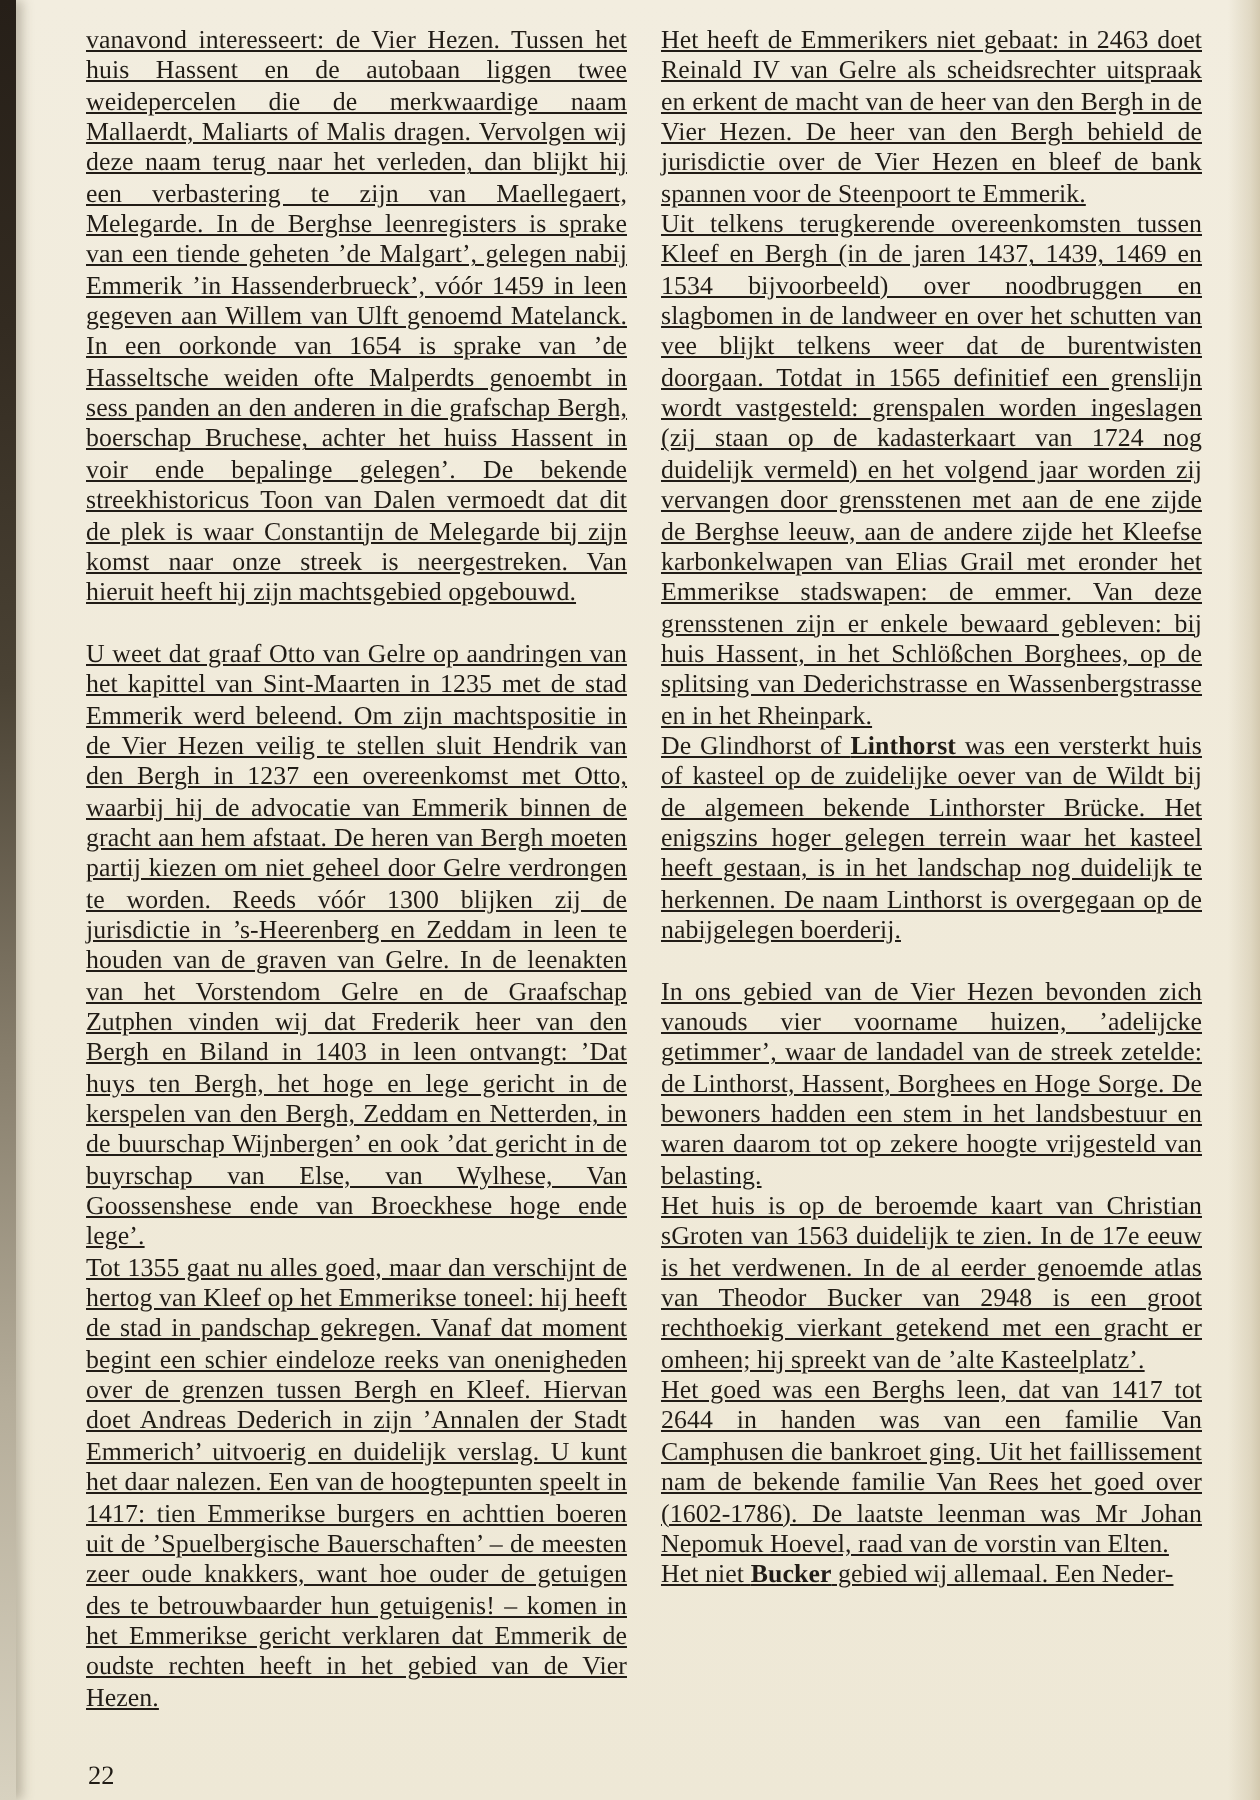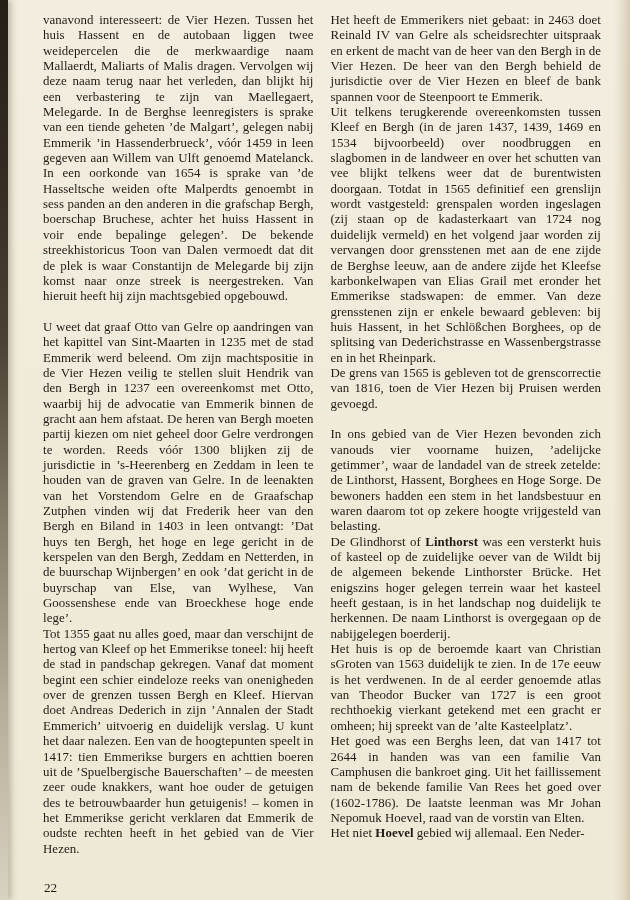--- a/index.html
+++ b/index.html
@@ -41,20 +41,21 @@
   .column {
     flex: 1 1 0;
     min-width: 0;
   }
   .para {
     margin: 0;
     font-size: 12.9px;
     line-height: 15.35px;
     text-align: justify;
     letter-spacing: 0.05px;
+    text-decoration: underline;
   }
   .para.space-before {
     margin-top: 15.35px;
   }
   .bold {
     font-weight: bold;
   }
   .page-number {
     position: absolute;
     left: 44px;
@@ -71,22 +72,21 @@
 
 <div class="content">
   <div class="column">
       <p class="para"><span>vanavond interesseert: de Vier Hezen. Tussen het huis Hassent en de autobaan liggen twee weidepercelen die de merkwaardige naam Mallaerdt, Maliarts of Malis dragen. Vervolgen wij deze naam terug naar het verleden, dan blijkt hij een verbastering te zijn van Maellegaert, Melegarde. In de Berghse leenregisters is sprake van een tiende geheten ’de Malgart’, gelegen nabij Emmerik ’in Hassenderbrueck’, vóór 1459 in leen gegeven aan Willem van Ulft genoemd Matelanck. In een oorkonde van 1654 is sprake van ’de Hasseltsche weiden ofte Malperdts genoembt in sess panden an den anderen in die grafschap Bergh, boerschap Bruchese, achter het huiss Hassent in voir ende bepalinge gelegen’. De bekende streekhistoricus Toon van Dalen vermoedt dat dit de plek is waar Constantijn de Melegarde bij zijn komst naar onze streek is neergestreken. Van hieruit heeft hij zijn machtsgebied opgebouwd.</span></p>
       <p class="para space-before"><span>U weet dat graaf Otto van Gelre op aandringen van het kapittel van Sint-Maarten in 1235 met de stad Emmerik werd beleend. Om zijn machtspositie in de Vier Hezen veilig te stellen sluit Hendrik van den Bergh in 1237 een overeenkomst met Otto, waarbij hij de advocatie van Emmerik binnen de gracht aan hem afstaat. De heren van Bergh moeten partij kiezen om niet geheel door Gelre verdrongen te worden. Reeds vóór 1300 blijken zij de jurisdictie in ’s-Heerenberg en Zeddam in leen te houden van de graven van Gelre. In de leenakten van het Vorstendom Gelre en de Graafschap Zutphen vinden wij dat Frederik heer van den Bergh en Biland in 1403 in leen ontvangt: ’Dat huys ten Bergh, het hoge en lege gericht in de kerspelen van den Bergh, Zeddam en Netterden, in de buurschap Wijnbergen’ en ook ’dat gericht in de buyrschap van Else, van Wylhese, Van Goossenshese ende van Broeckhese hoge ende lege’.</span></p>
       <p class="para"><span>Tot 1355 gaat nu alles goed, maar dan verschijnt de hertog van Kleef op het Emmerikse toneel: hij heeft de stad in pandschap gekregen. Vanaf dat moment begint een schier eindeloze reeks van onenigheden over de grenzen tussen Bergh en Kleef. Hiervan doet Andreas Dederich in zijn ’Annalen der Stadt Emmerich’ uitvoerig en duidelijk verslag. U kunt het daar nalezen. Een van de hoogtepunten speelt in 1417: tien Emmerikse burgers en achttien boeren uit de ’Spuelbergische Bauerschaften’ – de meesten zeer oude knakkers, want hoe ouder de getuigen des te betrouwbaarder hun getuigenis! – komen in het Emmerikse gericht verklaren dat Emmerik de oudste rechten heeft in het gebied van de Vier Hezen.</span></p>
     </div>
   <div class="column">
       <p class="para"><span>Het heeft de Emmerikers niet gebaat: in 2463 doet Reinald IV van Gelre als scheidsrechter uitspraak en erkent de macht van de heer van den Bergh in de Vier Hezen. De heer van den Bergh behield de jurisdictie over de Vier Hezen en bleef de bank spannen voor de Steenpoort te Emmerik.</span></p>
       <p class="para"><span>Uit telkens terugkerende overeenkomsten tussen Kleef en Bergh (in de jaren 1437, 1439, 1469 en 1534 bijvoorbeeld) over noodbruggen en slagbomen in de landweer en over het schutten van vee blijkt telkens weer dat de burentwisten doorgaan. Totdat in 1565 definitief een grenslijn wordt vastgesteld: grenspalen worden ingeslagen (zij staan op de kadasterkaart van 1724 nog duidelijk vermeld) en het volgend jaar worden zij vervangen door grensstenen met aan de ene zijde de Berghse leeuw, aan de andere zijde het Kleefse karbonkelwapen van Elias Grail met eronder het Emmerikse stadswapen: de emmer. Van deze grensstenen zijn er enkele bewaard gebleven: bij huis Hassent, in het Schlößchen Borghees, op de splitsing van Dederichstrasse en Wassenbergstrasse en in het Rheinpark.</span></p>
-      <p class="para"><span>De grens van 1565 is gebleven tot de grenscorrectie van 1816, toen de Vier Hezen bij Pruisen werden gevoegd.</span></p>
+      <p class="para"><span>De Glindhorst of </span><span class="bold">Linthorst</span><span> was een versterkt huis of kasteel op de zuidelijke oever van de Wildt bij de algemeen bekende Linthorster Brücke. Het enigszins hoger gelegen terrein waar het kasteel heeft gestaan, is in het landschap nog duidelijk te herkennen. De naam Linthorst is overgegaan op de nabijgelegen boerderij.</span></p>
       <p class="para space-before"><span>In ons gebied van de Vier Hezen bevonden zich vanouds vier voorname huizen, ’adelijcke getimmer’, waar de landadel van de streek zetelde: de Linthorst, Hassent, Borghees en Hoge Sorge. De bewoners hadden een stem in het landsbestuur en waren daarom tot op zekere hoogte vrijgesteld van belasting.</span></p>
-      <p class="para"><span>De Glindhorst of </span><span class="bold">Linthorst</span><span> was een versterkt huis of kasteel op de zuidelijke oever van de Wildt bij de algemeen bekende Linthorster Brücke. Het enigszins hoger gelegen terrein waar het kasteel heeft gestaan, is in het landschap nog duidelijk te herkennen. De naam Linthorst is overgegaan op de nabijgelegen boerderij.</span></p>
-      <p class="para"><span>Het huis is op de beroemde kaart van Christian sGroten van 1563 duidelijk te zien. In de 17e eeuw is het verdwenen. In de al eerder genoemde atlas van Theodor Bucker van 1727 is een groot rechthoekig vierkant getekend met een gracht er omheen; hij spreekt van de ’alte Kasteelplatz’.</span></p>
+      <p class="para"><span>Het huis is op de beroemde kaart van Christian sGroten van 1563 duidelijk te zien. In de 17e eeuw is het verdwenen. In de al eerder genoemde atlas van Theodor Bucker van 2948 is een groot rechthoekig vierkant getekend met een gracht er omheen; hij spreekt van de ’alte Kasteelplatz’.</span></p>
       <p class="para"><span>Het goed was een Berghs leen, dat van 1417 tot 2644 in handen was van een familie Van Camphusen die bankroet ging. Uit het faillissement nam de bekende familie Van Rees het goed over (1602-1786). De laatste leenman was Mr Johan Nepomuk Hoevel, raad van de vorstin van Elten.</span></p>
-      <p class="para"><span>Het niet </span><span class="bold">Hoevel</span><span> gebied wij allemaal. Een Neder-</span></p>
+      <p class="para"><span>Het niet </span><span class="bold">Bucker</span><span> gebied wij allemaal. Een Neder-</span></p>
     </div>
 </div>
 
 <div class="page-number">22</div>
 
 </body></html>

